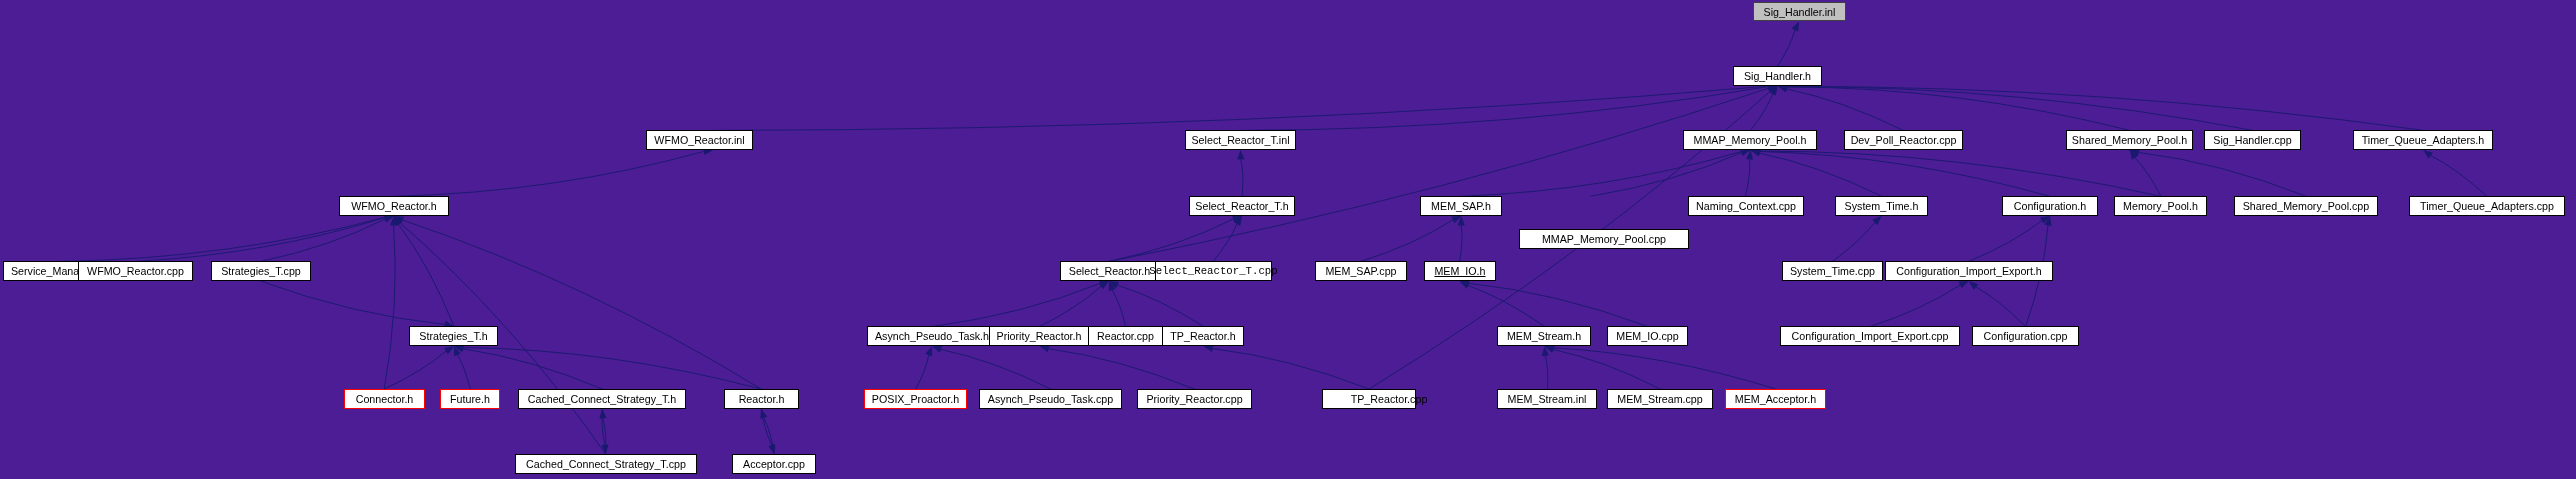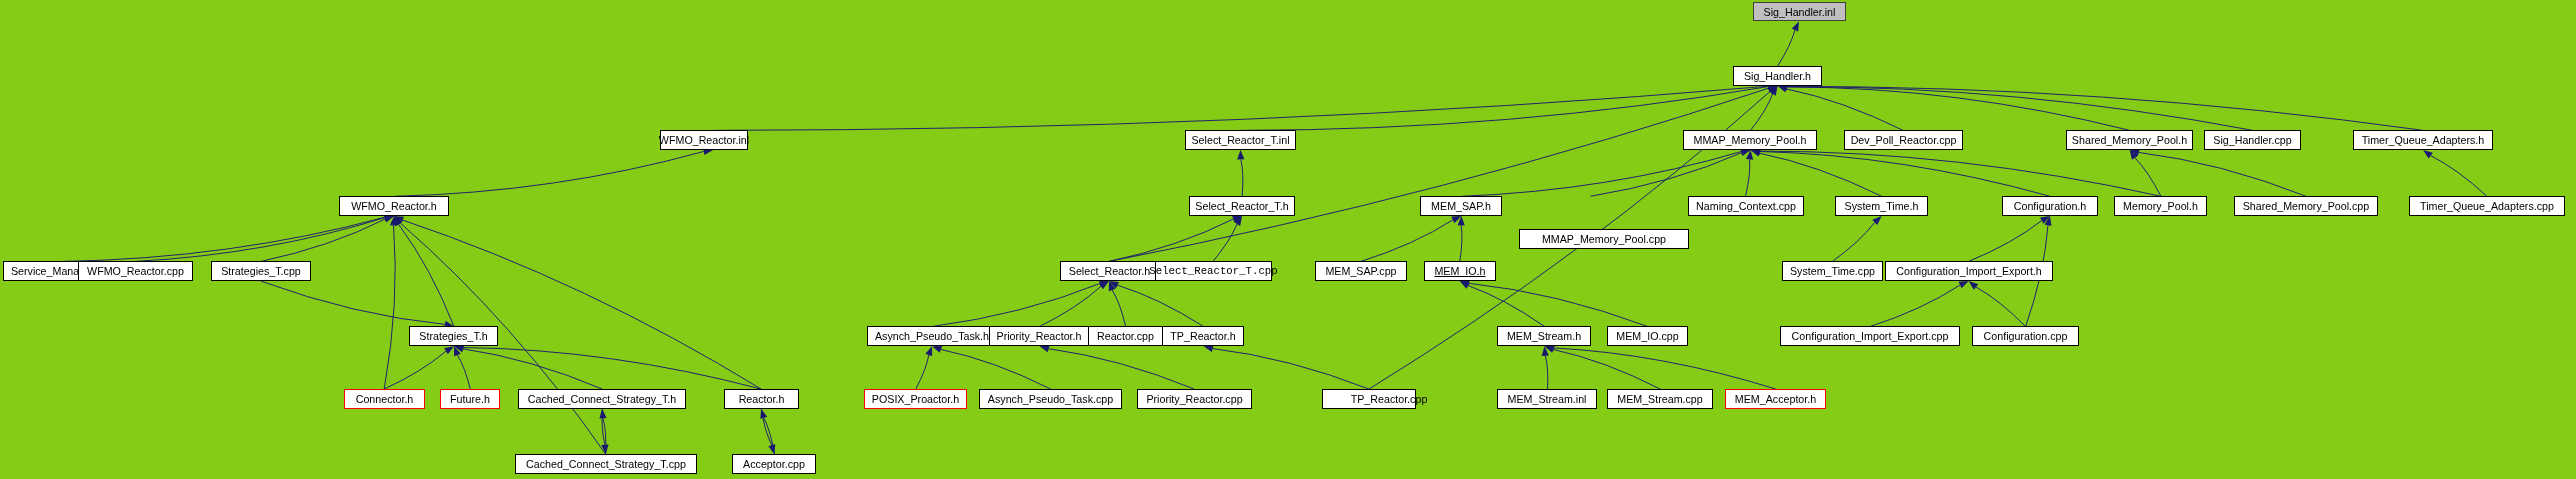--- a/index.html
+++ b/index.html
@@ -1,16 +1,16 @@
 <!DOCTYPE html>
 <html style="font-size:13.7px"><head>
 <meta charset="utf-8">
 <style>
   html,body{margin:0;padding:0;background:#ffffff;}
-  #canvas{position:relative;width:2576px;height:480px;background:#84cc16;
+  #canvas{position:relative;width:2576px;height:480px;background:#4c1d95;
           font-family:"Liberation Sans","DejaVu Sans",sans-serif;overflow:hidden;}
   .node{position:absolute;box-sizing:border-box;border:0.9px solid #000000;
         background:#ffffff;display:flex;align-items:center;justify-content:center;
         font-size:10.7px;color:#000000;white-space:nowrap;height:19.7px;line-height:18px;}
   .node.root{background:#c0c0c0;border-color:#404040;}
   .node.red{border-color:#ff0000;}
   svg.edges{position:absolute;left:0;top:0;width:2576px;height:480px;pointer-events:none;}
   .edge{fill:none;stroke:#191970;stroke-width:1.1px;}
   .arrow{fill:#191970;stroke:none;}
 </style>
@@ -134,21 +134,21 @@
       <path class="edge" d="M 707 530 Q 600.18 376.18 467.3061660685114 260.2231342795392"></path>
       <polygon class="arrow" points="460,252 470.44590824797183,257.4335072351985 464.166423889051,263.0127613238799"></polygon>
       <path class="edge" d="M 904 530 Q 899.43 502.57 891.5876485923159 487.5577661543704"></path>
       <polygon class="arrow" points="888.5,477 895.6187956694391,486.3788457827589 887.5565015151926,488.73668652598195"></polygon>
       <path class="edge" d="M 888.5 477 Q 893.07 504.43 900.9123514076841 519.4422338456295"></path>
       <polygon class="arrow" points="904,530 896.8812043305609,520.621154217241 904.9434984848074,518.263313474018"></polygon>
     </svg>
   <div id="node-layer">
       <div class="node root" style="left: 1753px; top: 1.7px; width: 93px; height: 19.7px;">Sig_Handler.inl</div>
       <div class="node" style="left: 1733px; top: 66px; width: 89px; height: 19.7px;">Sig_Handler.h</div>
-      <div class="node" style="left: 660px; top: 130px; width: 88px; height: 19.7px;">WFMO_Reactor.inl</div>
+      <div class="node" style="left: 646px; top: 130px; width: 107px; height: 19.7px;">WFMO_Reactor.inl</div>
       <div class="node" style="left: 1185px; top: 130px; width: 111px; height: 19.7px;">Select_Reactor_T.inl</div>
       <div class="node" style="left: 1683px; top: 130px; width: 134px; height: 19.7px;">MMAP_Memory_Pool.h</div>
       <div class="node" style="left: 1844px; top: 130px; width: 119px; height: 19.7px;">Dev_Poll_Reactor.cpp</div>
       <div class="node" style="left: 2066px; top: 130px; width: 127px; height: 19.7px;">Shared_Memory_Pool.h</div>
       <div class="node" style="left: 2204px; top: 130px; width: 97px; height: 19.7px;">Sig_Handler.cpp</div>
       <div class="node" style="left: 2353px; top: 130px; width: 140px; height: 19.7px;">Timer_Queue_Adapters.h</div>
       <div class="node" style="left: 339px; top: 196px; width: 110px; height: 19.7px;">WFMO_Reactor.h</div>
       <div class="node" style="left: 1189px; top: 196px; width: 106px; height: 19.7px;">Select_Reactor_T.h</div>
       <div class="node" style="left: 1420px; top: 196px; width: 82px; height: 19.7px;">MEM_SAP.h</div>
       <div class="node" style="left: 1519px; top: 212px; width: 170px; height: 19.7px; margin-top: 17px;">MMAP_Memory_Pool.cpp</div>

